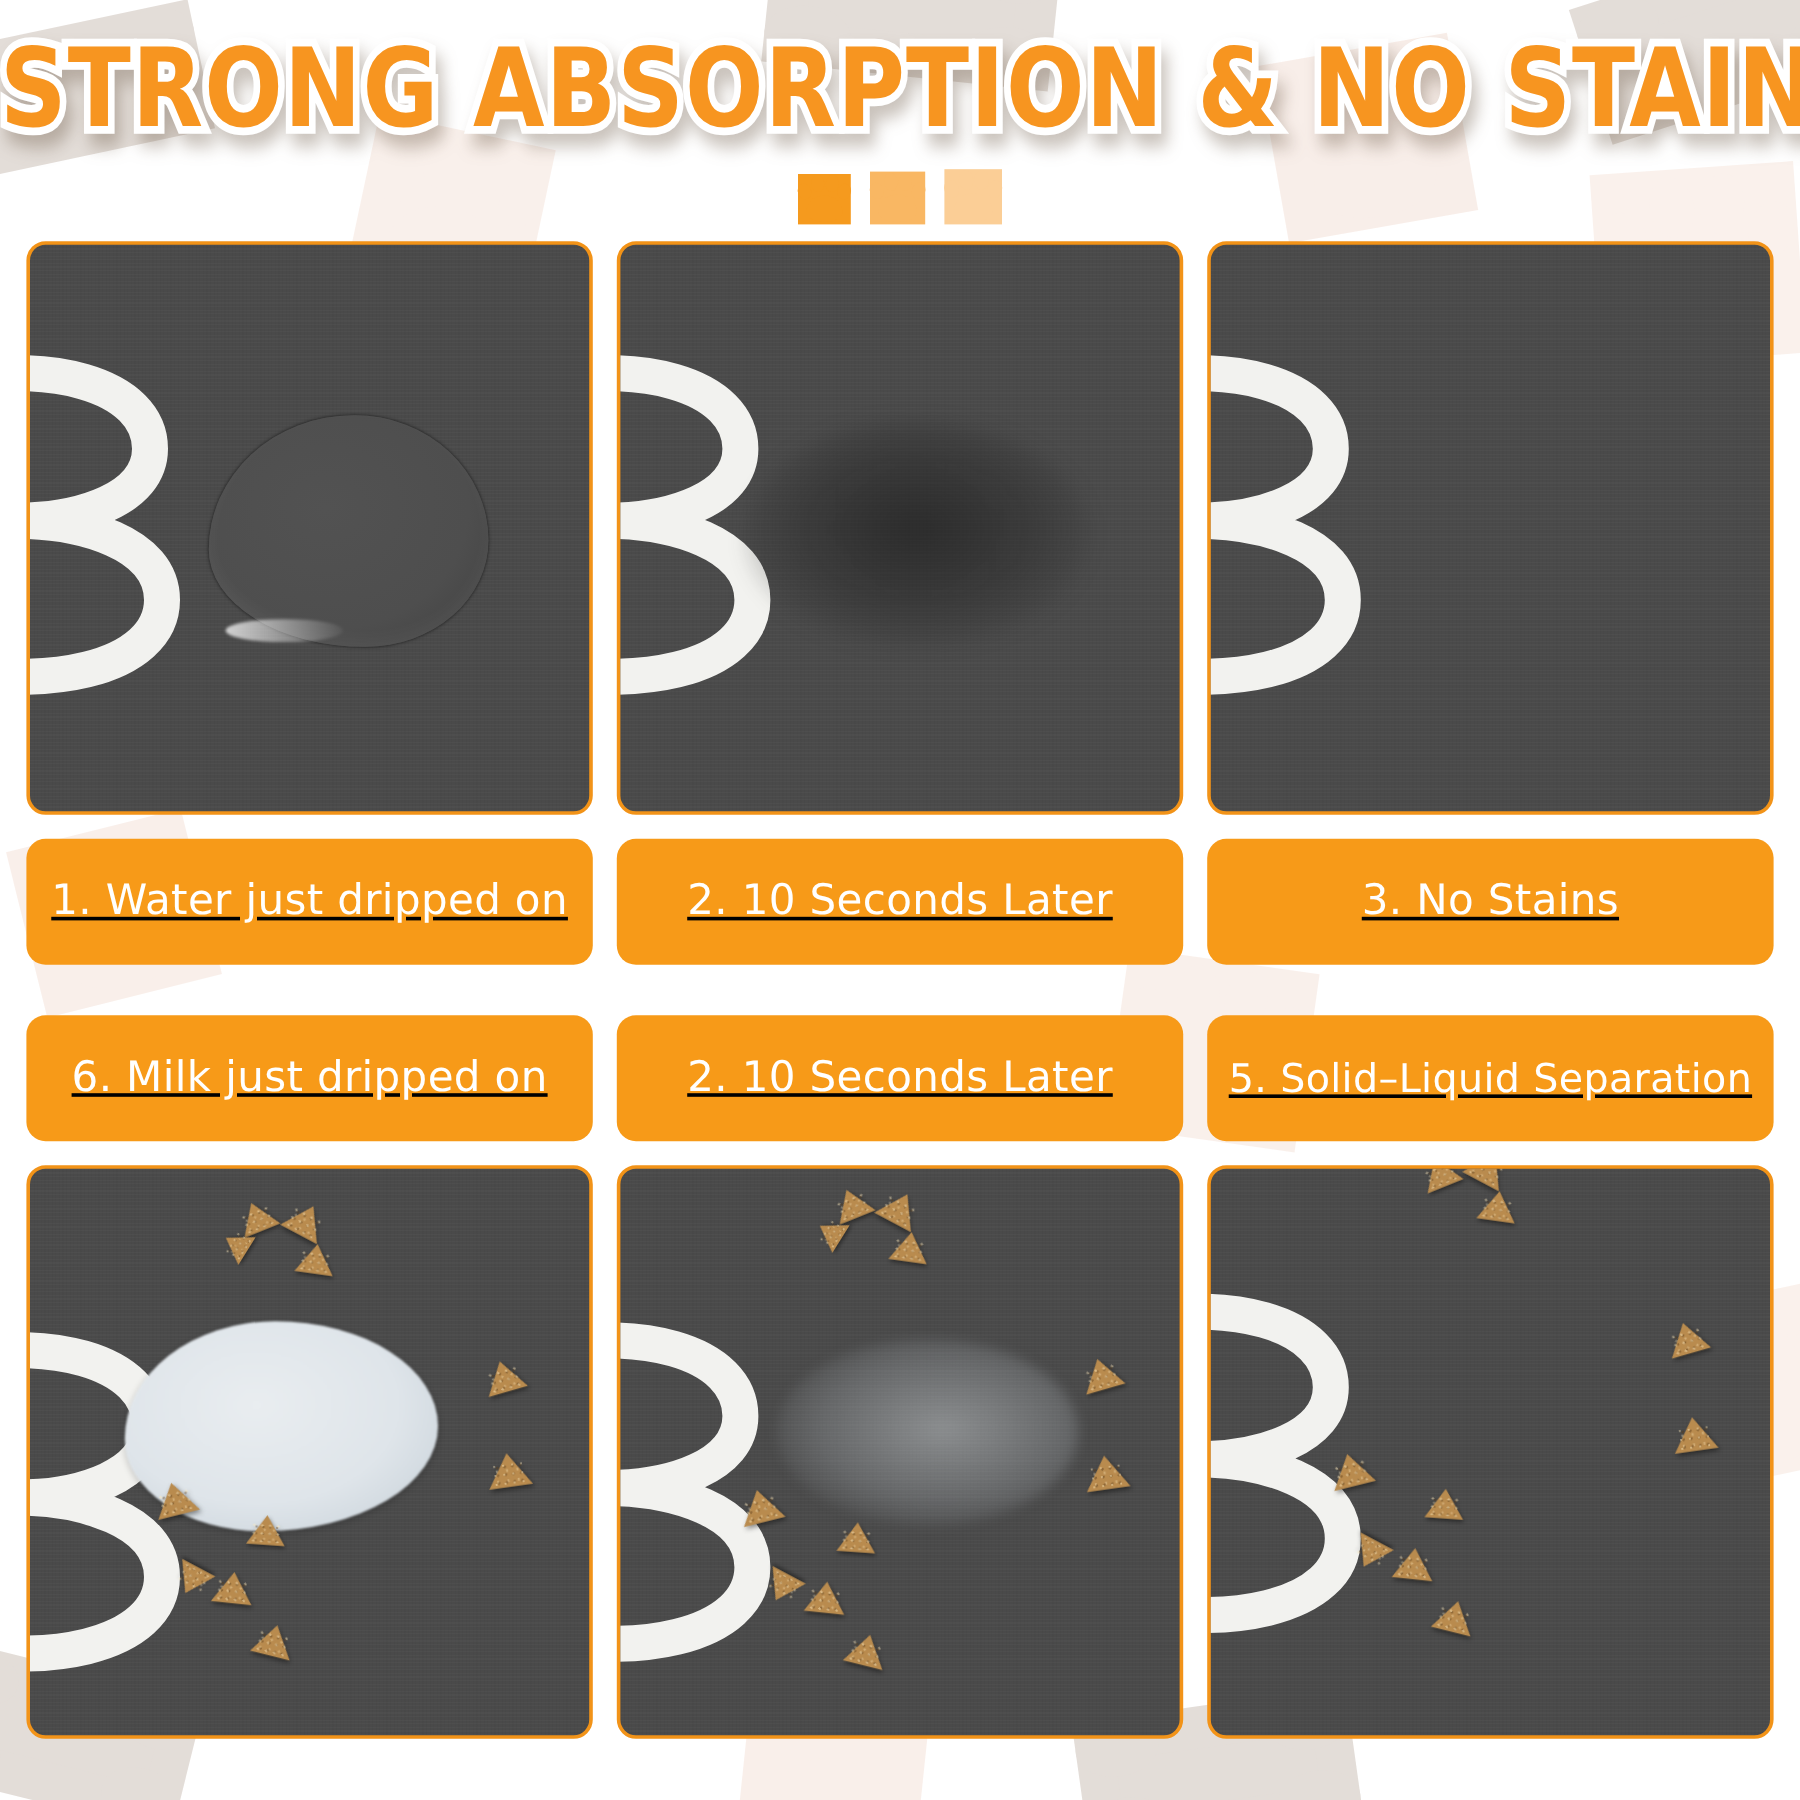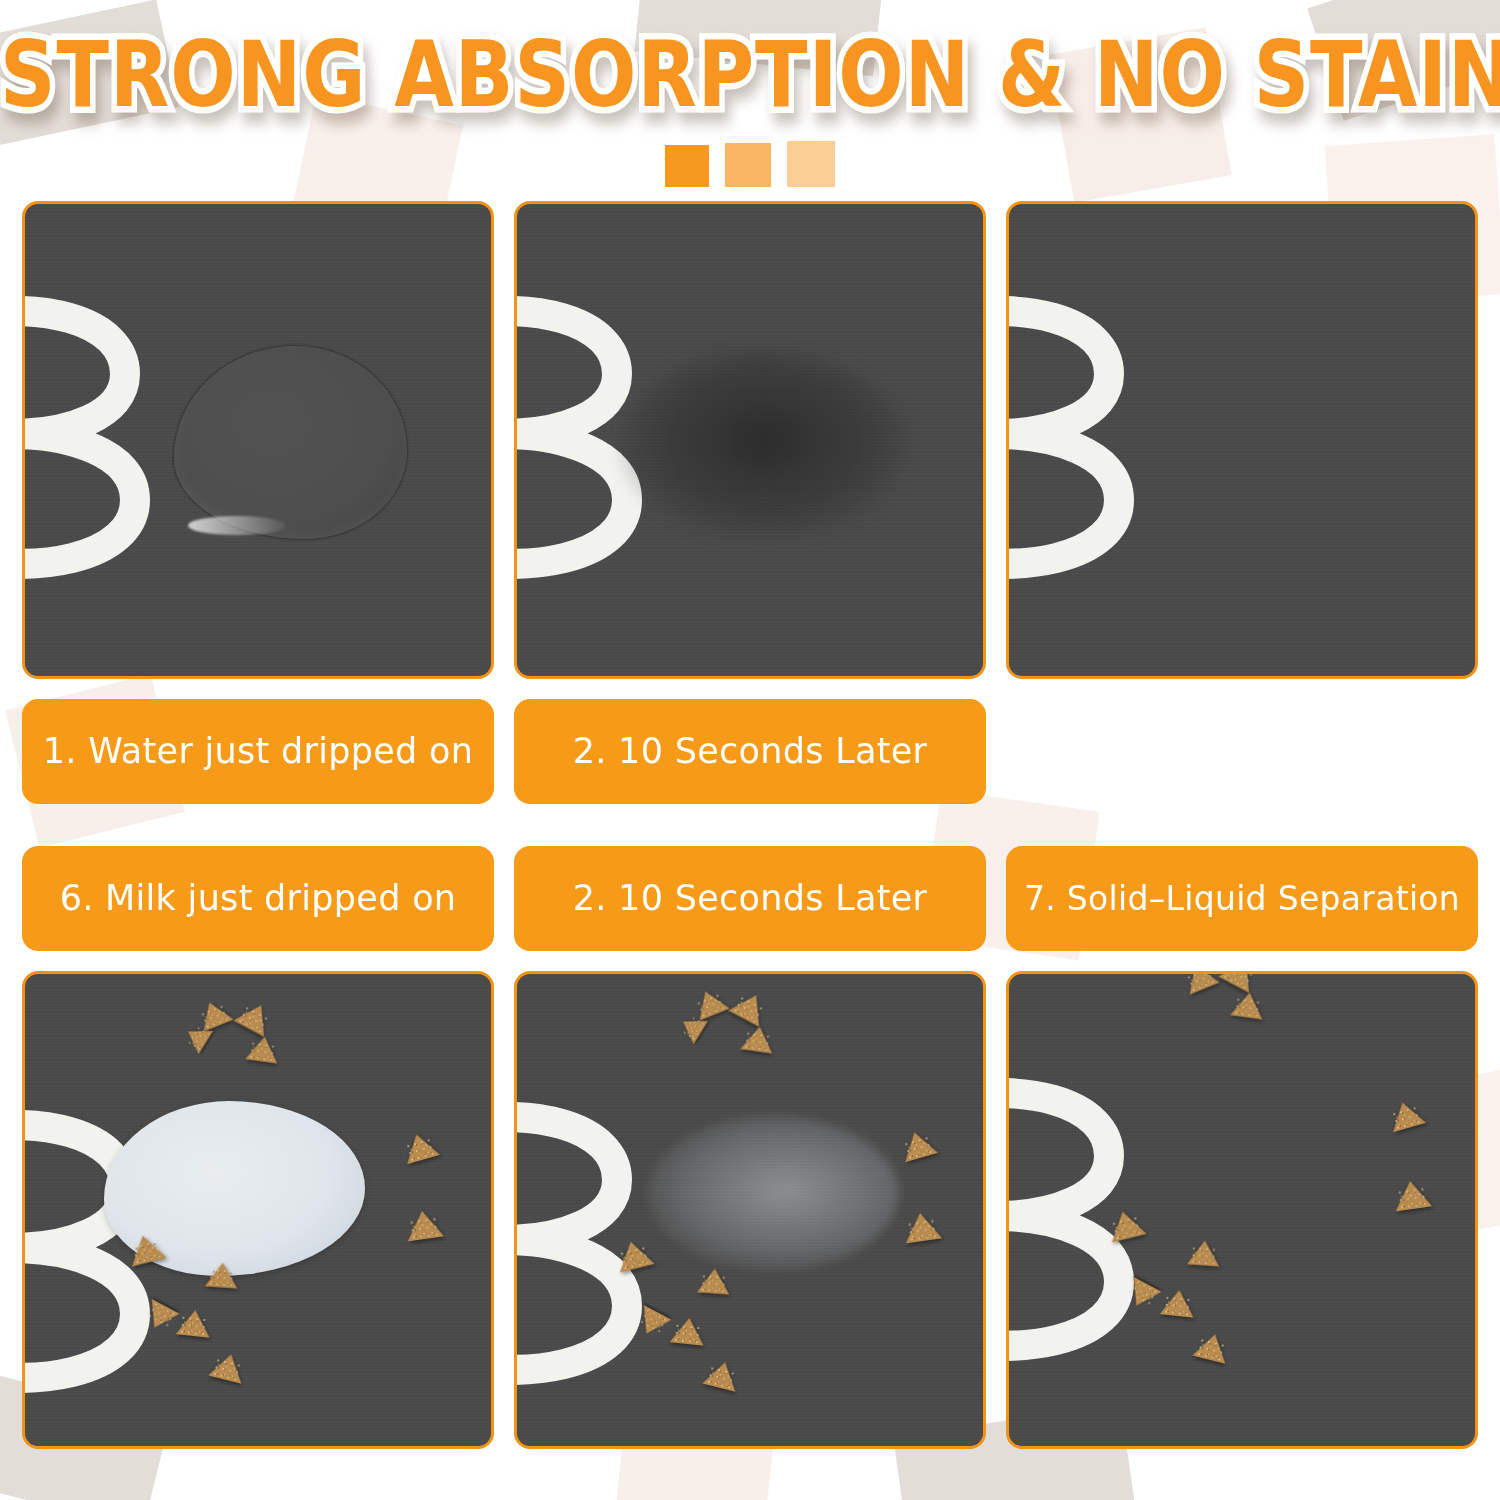--- a/index.html
+++ b/index.html
@@ -91,21 +91,21 @@
   }
   .divider-paw .toe { position:absolute; background:inherit; border-radius:50%; }
   .divider-paw .t1 { left:0;   top:20%; width:24%; height:32%; transform:rotate(-20deg); }
   .divider-paw .t2 { left:26%; top:2%;  width:24%; height:34%; transform:rotate(-6deg); }
   .divider-paw .t3 { left:52%; top:2%;  width:24%; height:34%; transform:rotate(6deg); }
   .divider-paw .t4 { left:76%; top:20%; width:24%; height:32%; transform:rotate(20deg); }
 
   
   #grid { position:relative; z-index:3; padding:0 22px; margin-top:14px; }
   .row { display:flex; gap:20px; }
-  .cell { flex:1 1 0; min-width:0; }
+  .cell { flex:1 1 0; min-width:0;text-decoration:underline; }
   .cell.reverse { display:flex; flex-direction:column; }
 
   .photo {
     position:relative;
     width:100%; height:478px;
     border:3px solid #F29318;
     border-radius:16px;
     background:#4a4a4a;
     overflow:hidden;
   }
@@ -371,20 +371,23 @@
       </div>
     </div>
 
     <div class="cell">
       <div class="photo">
         <span class="logo-mark">
           <svg viewBox="0 0 250 292" xmlns="http://www.w3.org/2000/svg">
             <path d="M-20 34 C 96 6, 178 34, 178 86 C 178 128, 120 146, 66 146 C 120 146, 188 164, 188 212 C 188 268, 92 294, -26 262" fill="none" stroke="currentColor" stroke-width="30" stroke-linecap="round"></path>
           </svg>
         </span>
+      </div>
+      <div class="label-bar">
+        <span>3. No Stains</span>
       </div>
     </div>
 
   </div>
 
   <div class="row-gap"></div>
 
   <div class="row">
 
     <div class="cell reverse">
@@ -432,21 +435,21 @@
         <i class="kibble" style="left:100px; top:268px; transform:rotate(-14deg) scale(1.05);"></i>
         <i class="kibble" style="left:180px; top:294px; transform:rotate(4deg) scale(.95);"></i>
         <i class="kibble" style="left:118px; top:336px; transform:rotate(-152deg) scale(.92);"></i>
         <i class="kibble" style="left:154px; top:344px; transform:rotate(6deg) scale(1.0);"></i>
         <i class="kibble" style="left:188px; top:388px; transform:rotate(14deg) scale(1.0);"></i>
       </div>
     </div>
 
     <div class="cell reverse">
       <div class="label-bar tight">
-        <span>7. Solid–Liquid Separation</span>
+        <span>5. Solid–Liquid Separation</span>
       </div>
       <div class="photo">
         <span class="logo-mark" style="top:96px;">
           <svg viewBox="0 0 250 292" xmlns="http://www.w3.org/2000/svg">
             <path d="M-20 34 C 96 6, 178 34, 178 86 C 178 128, 120 146, 66 146 C 120 146, 188 164, 188 212 C 188 268, 92 294, -26 262" fill="none" stroke="currentColor" stroke-width="30" stroke-linecap="round"></path>
           </svg>
         </span>
         <i class="kibble" style="left:174px; top:-10px; transform:rotate(-22deg) scale(.95);"></i>
         <i class="kibble" style="left:214px; top:-14px; transform:rotate(28deg) scale(1.02);"></i>
         <i class="kibble" style="left:222px; top:18px;  transform:rotate(8deg) scale(.95);"></i>

